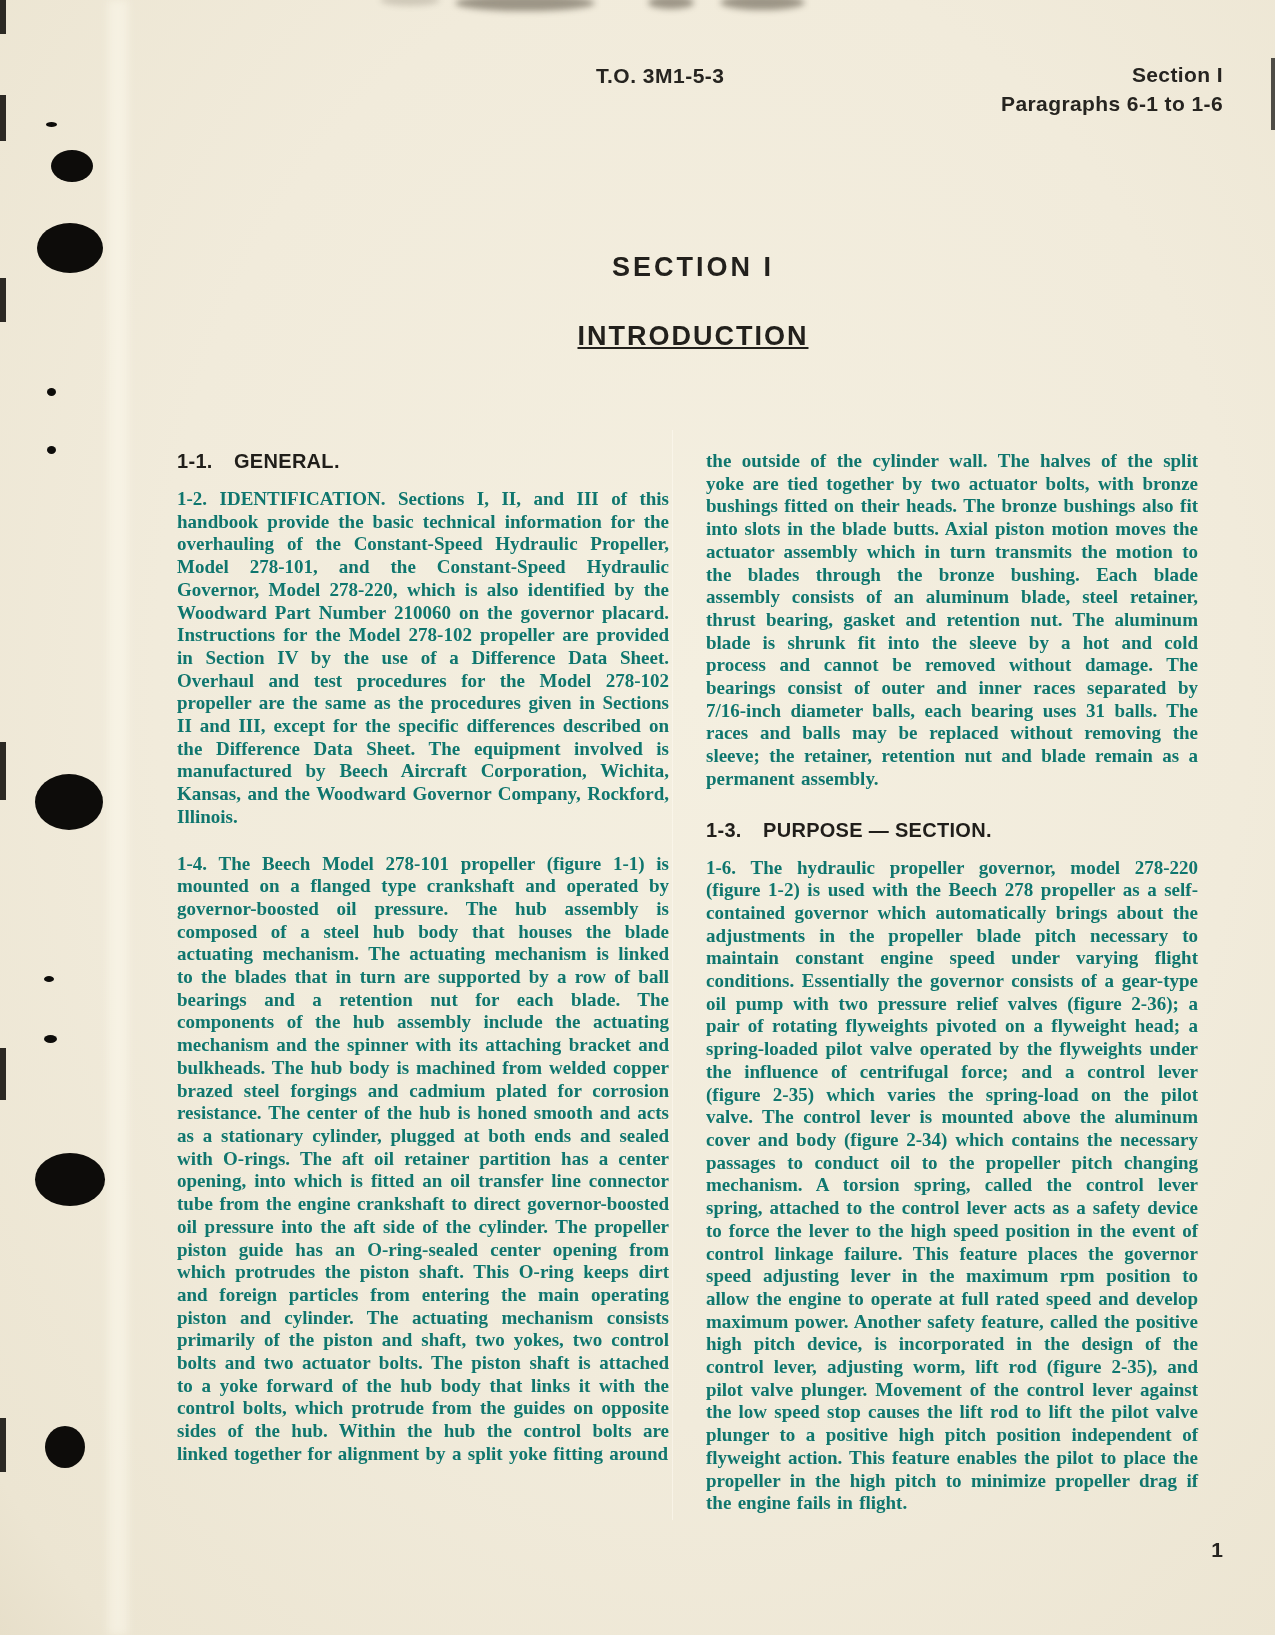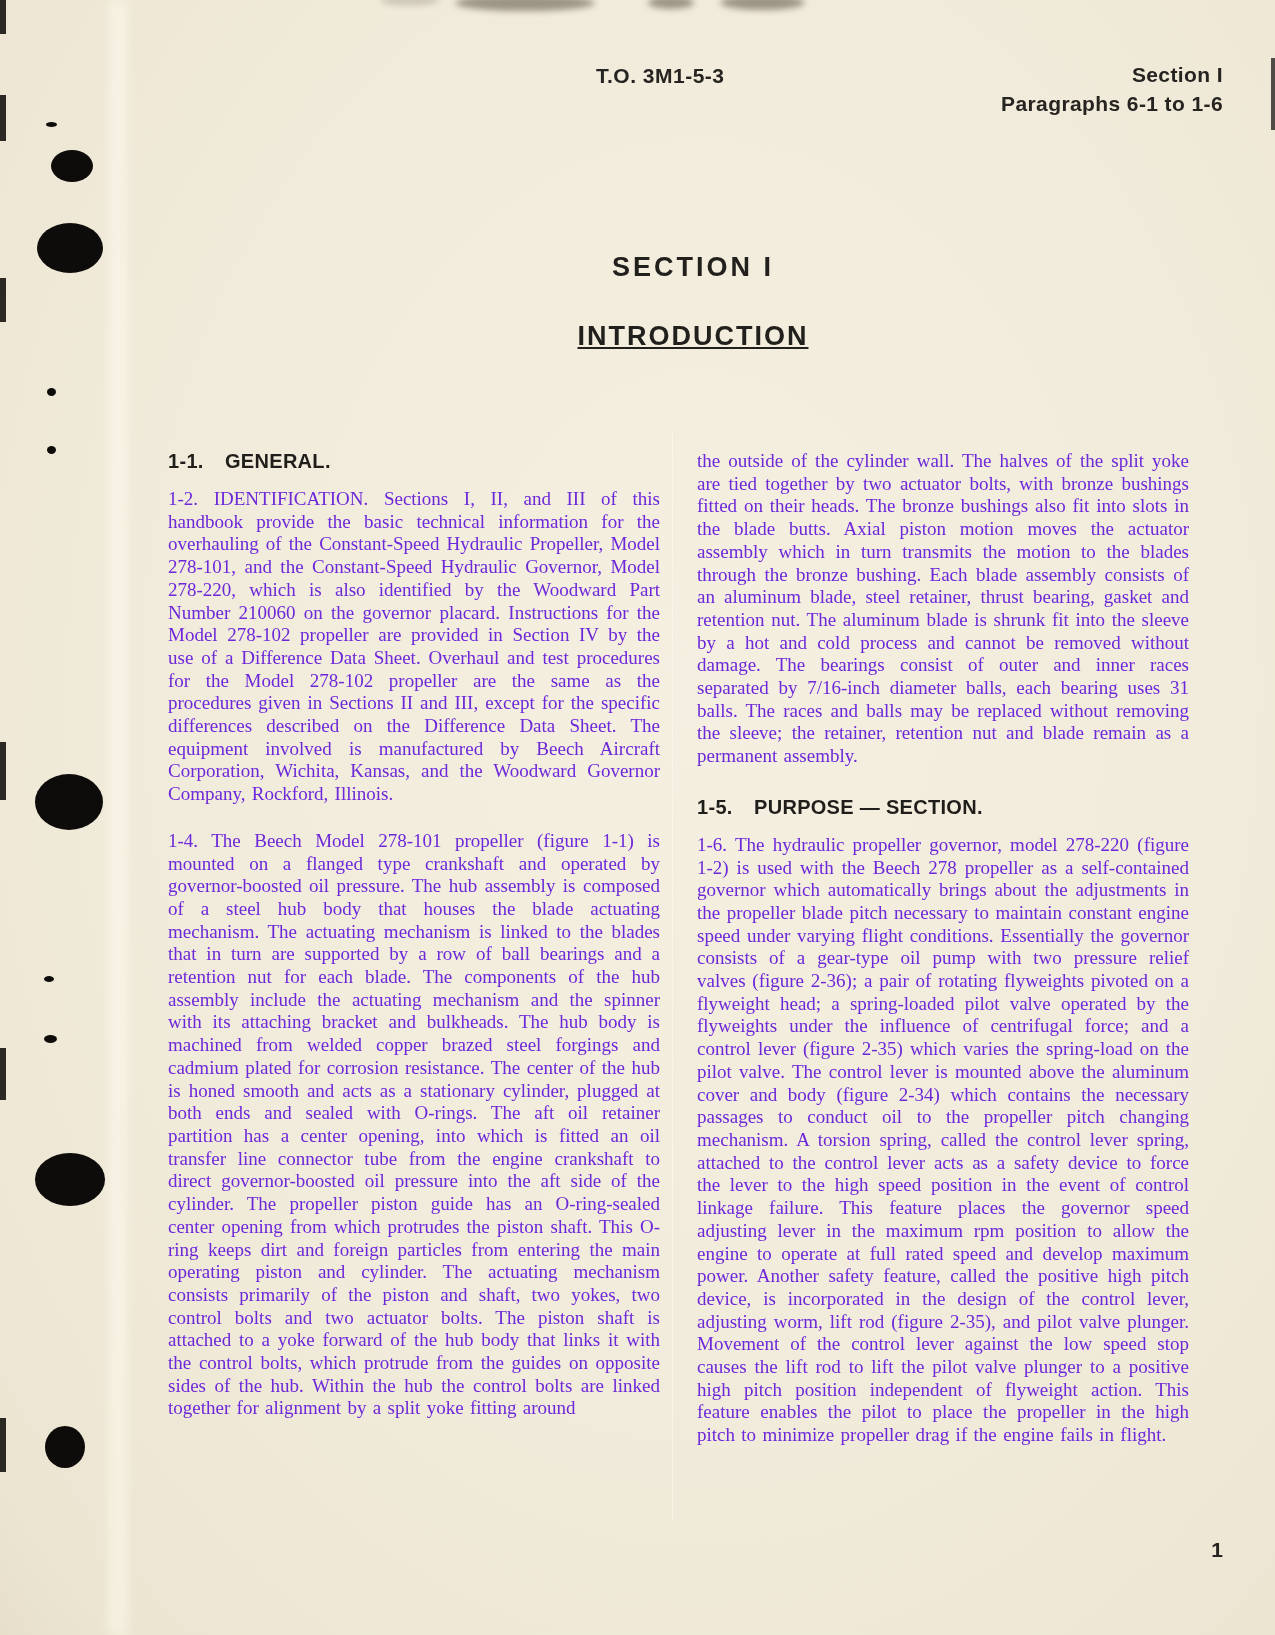--- a/index.html
+++ b/index.html
@@ -29,28 +29,28 @@
   .header-right { position:absolute; right:52px; top:60px; text-align:right;
     font-size:21px; line-height:29px; letter-spacing:.4px; }
 
   
   .title-block { position:absolute; left:168px; top:252px; width:1050px; text-align:center; }
   .title-line { font-family:"Liberation Sans", sans-serif; font-weight:bold;
     font-size:27px; letter-spacing:3px; color:#22201c; }
   .title-line.sub { margin-top:38px; letter-spacing:2px;text-decoration:underline; }
 
   
-  .content { position:absolute; left:168px; top:450px; width:1021px;
+  .content { position:absolute; left:177px; top:450px; width:1021px;
     display:flex; gap:37px; }
   .col { width:492px; }
   .col p {
     margin:0 0 24px 0;
     font-size:19px; line-height:22.7px;
     text-align:justify; text-justify:inter-word;
-    word-spacing:1.6px; color:#6d28d9;
+    word-spacing:1.6px; color:#0f766e;font-weight:bold;
   }
   .col h2 {
     margin:0 0 15px 0;
     font-family:"Liberation Sans", sans-serif; font-weight:bold;
     font-size:20px; letter-spacing:.3px; color:#201e1a;
   }
   .col h2 + p { margin-top:0; }
   .col p + h2 { margin-top:28px; }
   .col h2 .num { display:inline-block; width:57px; }
 
@@ -100,18 +100,18 @@
 </div>
 
 <div class="content">
   <div class="col">
     <h2><span class="num">1-1.</span><span>GENERAL.</span></h2>
     <p>1-2. IDENTIFICATION. Sections I, II, and III of this handbook provide the basic technical information for the overhauling of the Constant-Speed Hydraulic Propeller, Model 278-101, and the Constant-Speed Hydraulic Governor, Model 278-220, which is also identified by the Woodward Part Number 210060 on the governor placard. Instructions for the Model 278-102 propeller are provided in Section IV by the use of a Difference Data Sheet. Overhaul and test procedures for the Model 278-102 propeller are the same as the procedures given in Sections II and III, except for the specific differences described on the Difference Data Sheet. The equipment involved is manufactured by Beech Aircraft Corporation, Wichita, Kansas, and the Woodward Governor Company, Rockford, Illinois.</p>
     <p>1-4. The Beech Model 278-101 propeller (figure 1-1) is mounted on a flanged type crankshaft and operated by governor-boosted oil pressure. The hub assembly is composed of a steel hub body that houses the blade actuating mechanism. The actuating mechanism is linked to the blades that in turn are supported by a row of ball bearings and a retention nut for each blade. The components of the hub assembly include the actuating mechanism and the spinner with its attaching bracket and bulkheads. The hub body is machined from welded copper brazed steel forgings and cadmium plated for corrosion resistance. The center of the hub is honed smooth and acts as a stationary cylinder, plugged at both ends and sealed with O-rings. The aft oil retainer partition has a center opening, into which is fitted an oil transfer line connector tube from the engine crankshaft to direct governor-boosted oil pressure into the aft side of the cylinder. The propeller piston guide has an O-ring-sealed center opening from which protrudes the piston shaft. This O-ring keeps dirt and foreign particles from entering the main operating piston and cylinder. The actuating mechanism consists primarily of the piston and shaft, two yokes, two control bolts and two actuator bolts. The piston shaft is attached to a yoke forward of the hub body that links it with the control bolts, which protrude from the guides on opposite sides of the hub. Within the hub the control bolts are linked together for alignment by a split yoke fitting around</p>
   </div>
   <div class="col">
     <p>the outside of the cylinder wall. The halves of the split yoke are tied together by two actuator bolts, with bronze bushings fitted on their heads. The bronze bushings also fit into slots in the blade butts. Axial piston motion moves the actuator assembly which in turn transmits the motion to the blades through the bronze bushing. Each blade assembly consists of an aluminum blade, steel retainer, thrust bearing, gasket and retention nut. The aluminum blade is shrunk fit into the sleeve by a hot and cold process and cannot be removed without damage. The bearings consist of outer and inner races separated by 7/16-inch diameter balls, each bearing uses 31 balls. The races and balls may be replaced without removing the sleeve; the retainer, retention nut and blade remain as a permanent assembly.</p>
-    <h2><span class="num">1-5.</span><span>PURPOSE — SECTION.</span></h2>
+    <h2><span class="num">1-3.</span><span>PURPOSE — SECTION.</span></h2>
     <p>1-6. The hydraulic propeller governor, model 278-220 (figure 1-2) is used with the Beech 278 propeller as a self-contained governor which automatically brings about the adjustments in the propeller blade pitch necessary to maintain constant engine speed under varying flight conditions. Essentially the governor consists of a gear-type oil pump with two pressure relief valves (figure 2-36); a pair of rotating flyweights pivoted on a flyweight head; a spring-loaded pilot valve operated by the flyweights under the influence of centrifugal force; and a control lever (figure 2-35) which varies the spring-load on the pilot valve. The control lever is mounted above the aluminum cover and body (figure 2-34) which contains the necessary passages to conduct oil to the propeller pitch changing mechanism. A torsion spring, called the control lever spring, attached to the control lever acts as a safety device to force the lever to the high speed position in the event of control linkage failure. This feature places the governor speed adjusting lever in the maximum rpm position to allow the engine to operate at full rated speed and develop maximum power. Another safety feature, called the positive high pitch device, is incorporated in the design of the control lever, adjusting worm, lift rod (figure 2-35), and pilot valve plunger. Movement of the control lever against the low speed stop causes the lift rod to lift the pilot valve plunger to a positive high pitch position independent of flyweight action. This feature enables the pilot to place the propeller in the high pitch to minimize propeller drag if the engine fails in flight.</p>
   </div>
 </div>
 
 <div class="page-num">1</div>
 
 </body></html>

